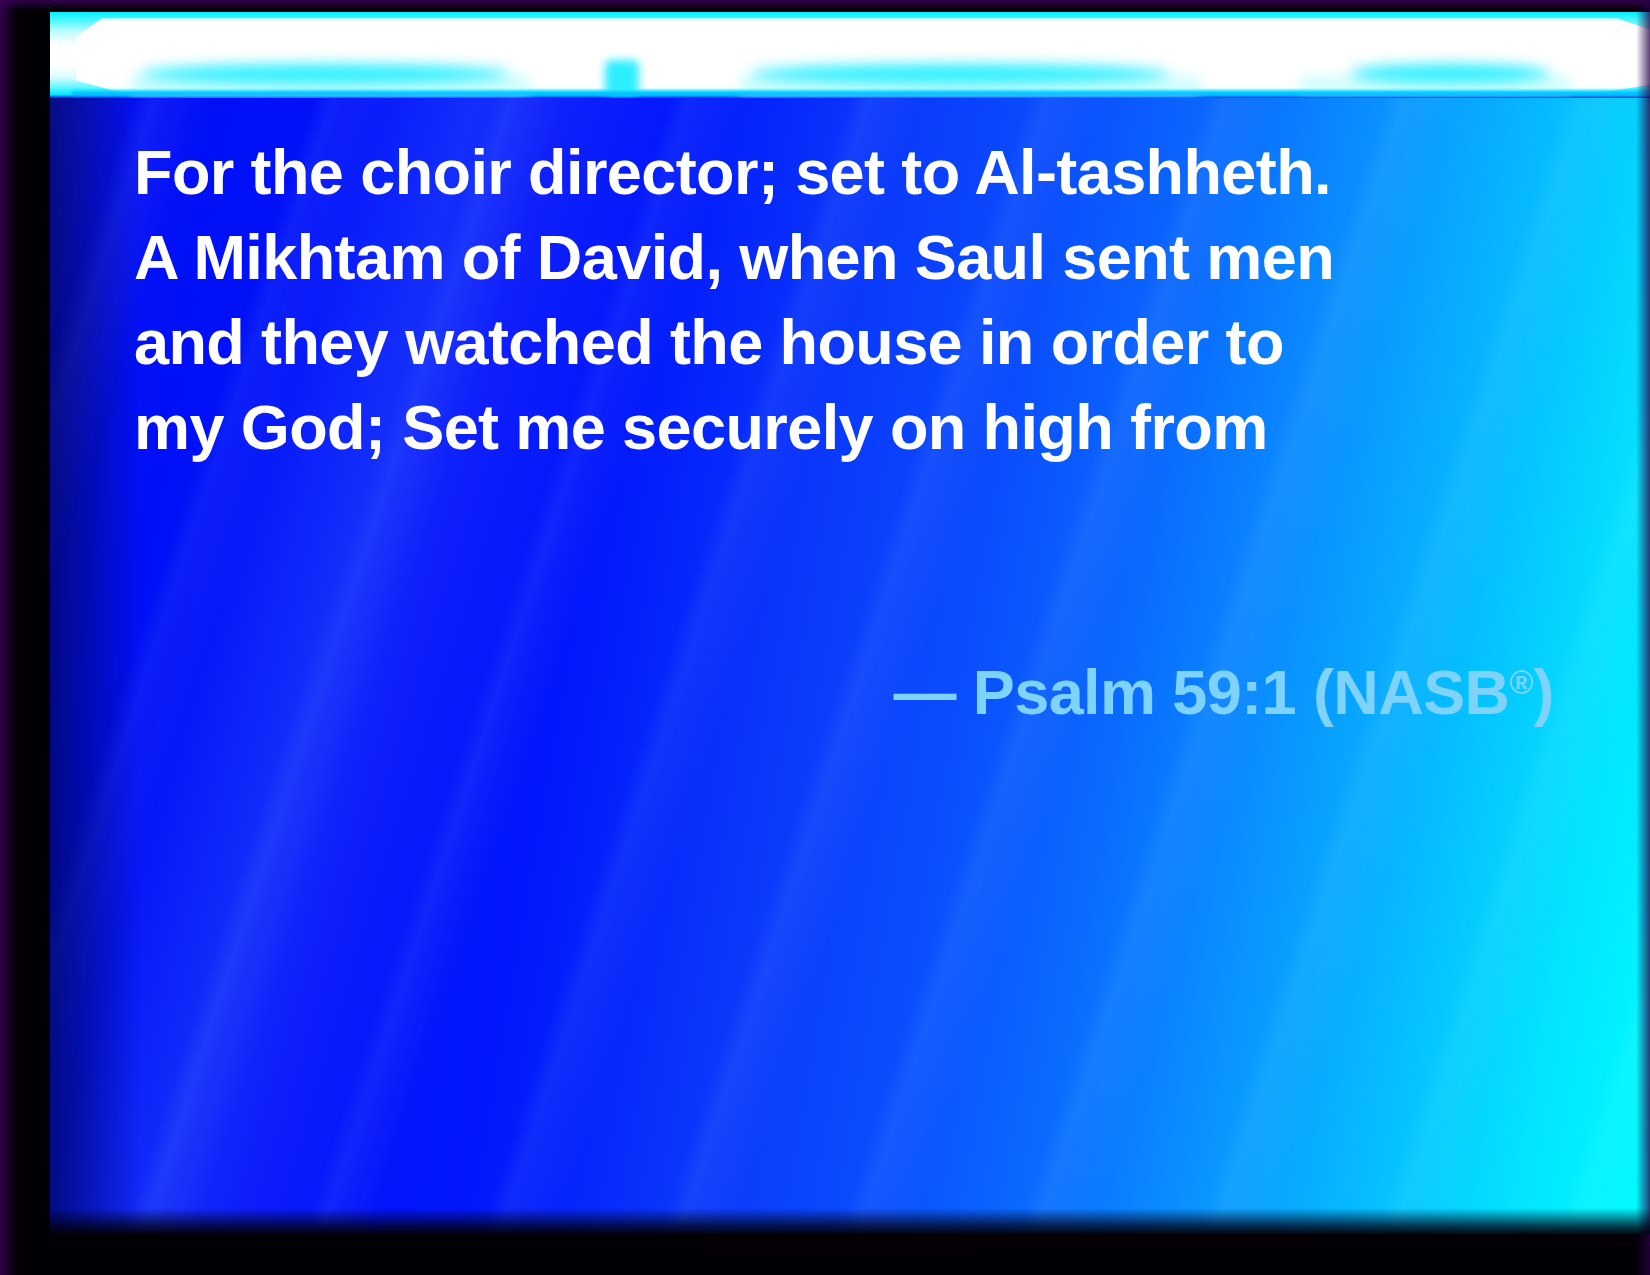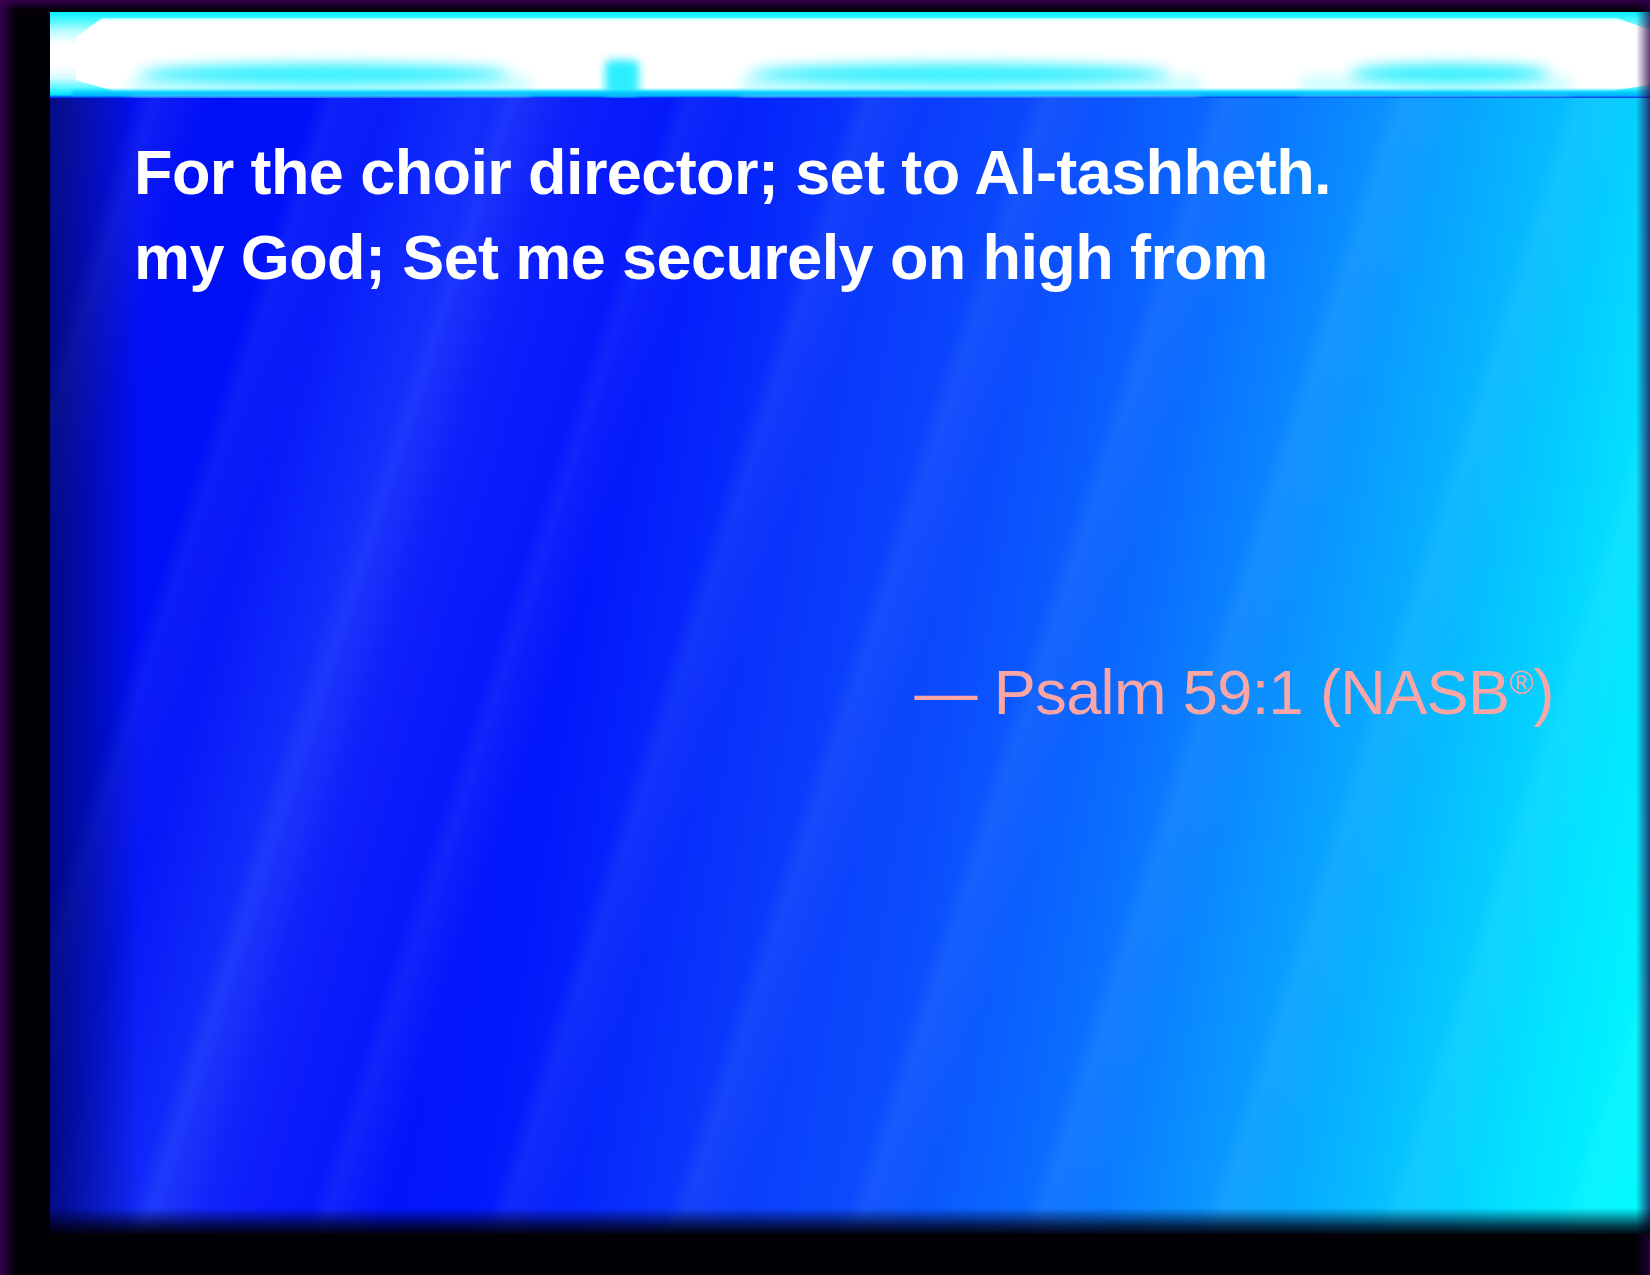--- a/index.html
+++ b/index.html
@@ -189,22 +189,22 @@
     text-rendering: optimizeLegibility;
   }
   #verse-reference {
     position: absolute;
     left: 84px;
     top: 628px;
     width: 1420px;
     text-align: right;
     font-size: 63px;
     line-height: 85px;
-    font-weight: normal;
-    color: #fca5a5;
+    font-weight: bold;
+    color: #7dd3fc;
     letter-spacing: -0.6px;
     white-space: nowrap;
     z-index: 5;
   }
   #verse-reference .reg-mark {
     font-size: 0.52em;
     vertical-align: 0.62em;
     letter-spacing: 0;
   }
 
@@ -238,20 +238,22 @@
       <div class="glow-pale" id="glow-pale-c"></div>
       <div class="glow-blob" id="glow-blob-a"></div>
       <div class="glow-blob" id="glow-blob-b"></div>
       <div class="glow-blob" id="glow-blob-c"></div>
       <div class="glow-blob" id="glow-blob-d"></div>
       <div id="top-glow-rule"></div>
     </div>
 
     <div id="verse-block">
       <div class="verse-line">For the choir director; set to Al-tashheth.</div>
+      <div class="verse-line">A Mikhtam of David, when Saul sent men</div>
+      <div class="verse-line">and they watched the house in order to</div>
       <div class="verse-line">my God; Set me securely on high from</div>
     </div>
 
     <div id="verse-reference"><span>—</span><span>&nbsp;</span><span>Psalm</span><span>&nbsp;</span><span>59:1</span><span>&nbsp;</span><span>(</span><span>NASB</span><span class="reg-mark">®</span><span>)</span></div>
 
     <div id="bottom-shade"></div>
   </div>
 
   <div id="frame-edge-tint"></div>
 </div>

